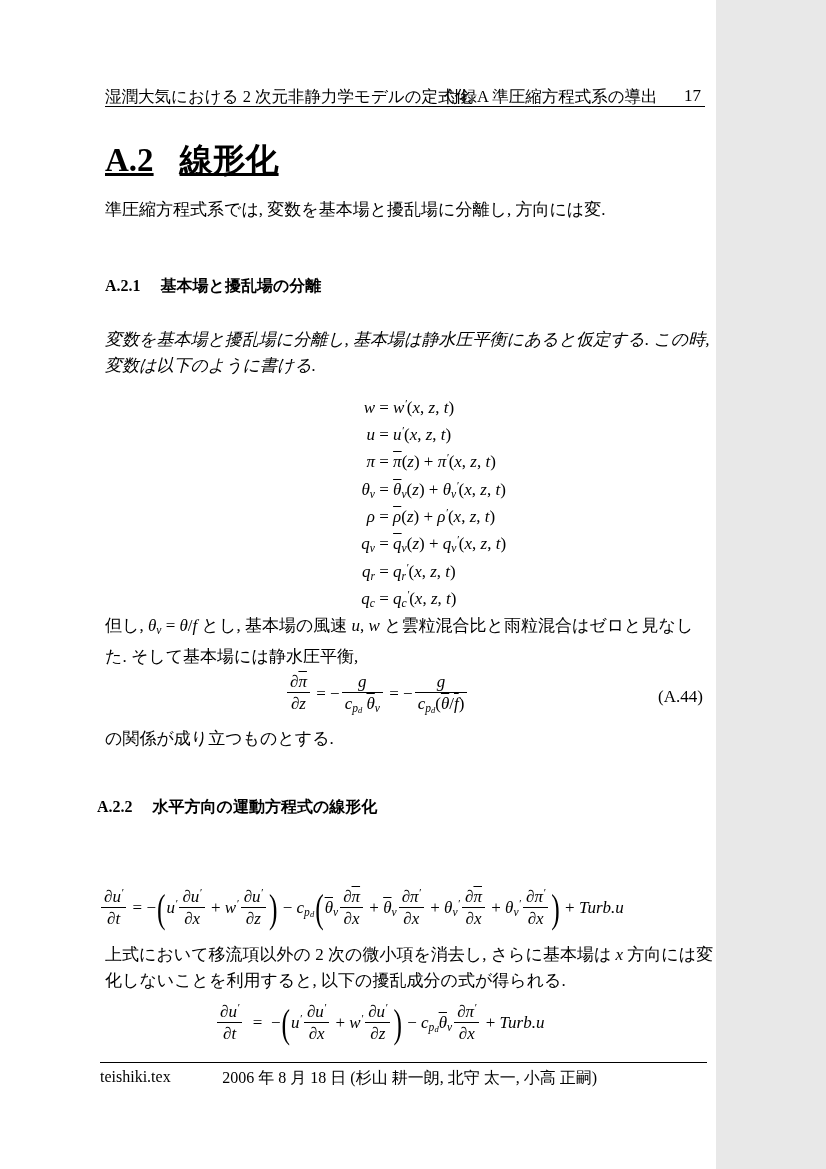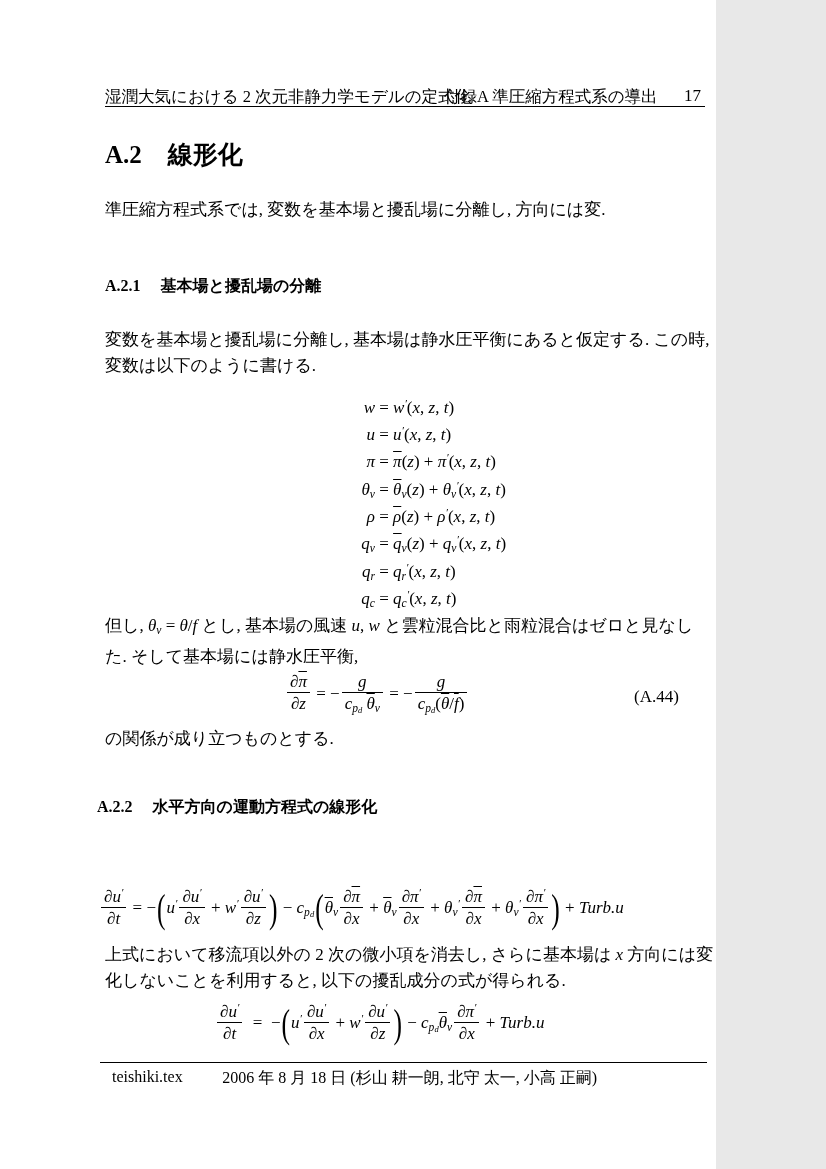--- a/index.html
+++ b/index.html
@@ -7,21 +7,21 @@
         font-family:"Liberation Serif","DejaVu Serif",serif;}
   .page *{box-sizing:border-box;}
   .abs{position:absolute;}
 
   
   .rh{font-size:16.5px;white-space:nowrap;}
   .rh-page{font-size:17px;}
   .rule{height:1px;background:#000;}
 
   
-  .h1{font-size:25px;font-weight:bold;white-space:nowrap;}
+  .h1{font-size:33px;font-weight:bold;white-space:nowrap;text-decoration:underline;}
   .h2{font-size:16px;font-weight:bold;white-space:nowrap;}
   .hnum{font-family:"Liberation Serif","DejaVu Serif",serif;}
   .h1 .hnum{margin-right:26px;}
   .h2 .hnum{margin-right:20px;}
   .jt{font-family:"Liberation Sans","DejaVu Sans",sans-serif;}
 
   
   .body{font-size:17px;line-height:26px;margin:0;white-space:nowrap;}
 
   
@@ -56,21 +56,21 @@
   <div class="abs h1" style="left:105px;top:138px;">
     <span class="hnum">A.2</span><span class="jt">線形化</span>
   </div>
 
   <p class="abs body" style="left:105px;top:197px;">準圧縮方程式系では, 変数を基本場と擾乱場に分離し, 方向には変.</p>
 
   <div class="abs h2" style="left:105px;top:276px;">
     <span class="hnum">A.2.1</span><span class="jt">基本場と擾乱場の分離</span>
   </div>
 
-  <div class="abs" style="left:105px;top:327px;">
+  <div class="abs" style="left:105px;top:327px;font-style:italic;">
     <p class="body">変数を基本場と擾乱場に分離し, 基本場は静水圧平衡にあると仮定する. この時,</p>
     <p class="body">変数は以下のように書ける.</p>
   </div>
 
   <div class="abs math" style="left:345px;top:390px;">
     <div class="eqrow"><span class="eqlhs"><span class="mi">w</span></span><span><span class="mr"> = </span><span class="mi">w</span><span class="msup">′</span><span class="mr">(</span><span class="mi">x</span><span class="mr">, </span><span class="mi">z</span><span class="mr">, </span><span class="mi">t</span><span class="mr">)</span></span></div>
     <div class="eqrow"><span class="eqlhs"><span class="mi">u</span></span><span><span class="mr"> = </span><span class="mi">u</span><span class="msup">′</span><span class="mr">(</span><span class="mi">x</span><span class="mr">, </span><span class="mi">z</span><span class="mr">, </span><span class="mi">t</span><span class="mr">)</span></span></div>
     <div class="eqrow"><span class="eqlhs"><span class="mi">π</span></span><span><span class="mr"> = </span><span class="mi mbar">π</span><span class="mr">(</span><span class="mi">z</span><span class="mr">) + </span><span class="mi">π</span><span class="msup">′</span><span class="mr">(</span><span class="mi">x</span><span class="mr">, </span><span class="mi">z</span><span class="mr">, </span><span class="mi">t</span><span class="mr">)</span></span></div>
     <div class="eqrow"><span class="eqlhs"><span class="mi">θ</span><span class="msub">v</span></span><span><span class="mr"> = </span><span class="mi mbar">θ</span><span class="msub">v</span><span class="mr">(</span><span class="mi">z</span><span class="mr">) + </span><span class="mi">θ</span><span class="msub">v</span><span class="msup">′</span><span class="mr">(</span><span class="mi">x</span><span class="mr">, </span><span class="mi">z</span><span class="mr">, </span><span class="mi">t</span><span class="mr">)</span></span></div>
     <div class="eqrow"><span class="eqlhs"><span class="mi">ρ</span></span><span><span class="mr"> = </span><span class="mi mbar">ρ</span><span class="mr">(</span><span class="mi">z</span><span class="mr">) + </span><span class="mi">ρ</span><span class="msup">′</span><span class="mr">(</span><span class="mi">x</span><span class="mr">, </span><span class="mi">z</span><span class="mr">, </span><span class="mi">t</span><span class="mr">)</span></span></div>
@@ -80,21 +80,21 @@
   </div>
 
   <div class="abs" style="left:105px;top:613px;">
     <p class="body math"><span class="mr">但し, </span><span class="mi">θ</span><span class="msub">v</span><span class="mr"> = </span><span class="mi">θ</span><span class="mr">/</span><span class="mi">f</span><span class="mr"> とし, 基本場の風速 </span><span class="mi">u</span><span class="mr">, </span><span class="mi">w</span><span class="mr"> と雲粒混合比と雨粒混合はゼロと見なし</span></p>
     <p class="body">た. そして基本場には静水圧平衡,</p>
   </div>
 
   <div class="abs math" style="left:285px;top:672px;">
     <span><span class="mfrac"><span class="fnum"><span class="mr">∂</span><span class="mi mbar">π</span></span><span class="fden"><span class="mr">∂</span><span class="mi">z</span></span></span><span class="mr"> = −</span><span class="mfrac"><span class="fnum"><span class="mi">g</span></span><span class="fden"><span class="mi">c</span><span class="msub">p</span><span class="msubsub">d</span><span class="mr"> </span><span class="mi mbar">θ</span><span class="msub">v</span></span></span><span class="mr"> = −</span><span class="mfrac"><span class="fnum"><span class="mi">g</span></span><span class="fden"><span class="mi">c</span><span class="msub">p</span><span class="msubsub">d</span><span class="mr">(</span><span class="mi mbar">θ</span><span class="mr">/</span><span class="mi mbar">f</span><span class="mr">)</span></span></span></span>
   </div>
-  <span class="abs math" style="left:634px;top:687px;">(A.44)</span>
+  <span class="abs math" style="left:658px;top:687px;">(A.44)</span>
 
   <p class="abs body" style="left:105px;top:726px;">の関係が成り立つものとする.</p>
 
   <div class="abs h2" style="left:97px;top:797px;">
     <span class="hnum">A.2.2</span><span class="jt">水平方向の運動方程式の線形化</span>
   </div>
 
 
   <div class="abs math" style="left:99px;top:886px;">
     <span><span class="mfrac"><span class="fnum"><span class="mr">∂</span><span class="mi">u</span><span class="msup">′</span></span><span class="fden"><span class="mr">∂</span><span class="mi">t</span></span></span><span class="mr"> = −</span><span class="mr mbig">(</span><span class="mi">u</span><span class="msup">′</span><span class="mfrac"><span class="fnum"><span class="mr">∂</span><span class="mi">u</span><span class="msup">′</span></span><span class="fden"><span class="mr">∂</span><span class="mi">x</span></span></span><span class="mr"> + </span><span class="mi">w</span><span class="msup">′</span><span class="mfrac"><span class="fnum"><span class="mr">∂</span><span class="mi">u</span><span class="msup">′</span></span><span class="fden"><span class="mr">∂</span><span class="mi">z</span></span></span><span class="mr mbig">)</span><span class="mr"> − </span><span class="mi">c</span><span class="msub">p</span><span class="msubsub">d</span><span class="mr mbig">(</span><span class="mi mbar">θ</span><span class="msub">v</span><span class="mfrac"><span class="fnum"><span class="mr">∂</span><span class="mi mbar">π</span></span><span class="fden"><span class="mr">∂</span><span class="mi">x</span></span></span><span class="mr"> + </span><span class="mi mbar">θ</span><span class="msub">v</span><span class="mfrac"><span class="fnum"><span class="mr">∂</span><span class="mi">π</span><span class="msup">′</span></span><span class="fden"><span class="mr">∂</span><span class="mi">x</span></span></span><span class="mr"> + </span><span class="mi">θ</span><span class="msub">v</span><span class="msup">′</span><span class="mfrac"><span class="fnum"><span class="mr">∂</span><span class="mi mbar">π</span></span><span class="fden"><span class="mr">∂</span><span class="mi">x</span></span></span><span class="mr"> + </span><span class="mi">θ</span><span class="msub">v</span><span class="msup">′</span><span class="mfrac"><span class="fnum"><span class="mr">∂</span><span class="mi">π</span><span class="msup">′</span></span><span class="fden"><span class="mr">∂</span><span class="mi">x</span></span></span><span class="mr mbig">)</span><span class="mr"> + </span><span class="mi">Turb.u</span></span>
@@ -103,16 +103,16 @@
   <div class="abs" style="left:105px;top:942px;">
     <p class="body math"><span class="mr">上式において移流項以外の 2 次の微小項を消去し, さらに基本場は </span><span class="mi">x</span><span class="mr"> 方向には変</span></p>
     <p class="body">化しないことを利用すると, 以下の擾乱成分の式が得られる.</p>
   </div>
 
   <div class="abs math" style="left:215px;top:1001px;">
     <span><span class="mfrac"><span class="fnum"><span class="mr">∂</span><span class="mi">u</span><span class="msup">′</span></span><span class="fden"><span class="mr">∂</span><span class="mi">t</span></span></span><span class="mr">  =  −</span><span class="mr mbig">(</span><span class="mi">u</span><span class="msup">′</span><span class="mfrac"><span class="fnum"><span class="mr">∂</span><span class="mi">u</span><span class="msup">′</span></span><span class="fden"><span class="mr">∂</span><span class="mi">x</span></span></span><span class="mr"> + </span><span class="mi">w</span><span class="msup">′</span><span class="mfrac"><span class="fnum"><span class="mr">∂</span><span class="mi">u</span><span class="msup">′</span></span><span class="fden"><span class="mr">∂</span><span class="mi">z</span></span></span><span class="mr mbig">)</span><span class="mr"> − </span><span class="mi">c</span><span class="msub">p</span><span class="msubsub">d</span><span class="mi mbar">θ</span><span class="msub">v</span><span class="mfrac"><span class="fnum"><span class="mr">∂</span><span class="mi">π</span><span class="msup">′</span></span><span class="fden"><span class="mr">∂</span><span class="mi">x</span></span></span><span class="mr"> + </span><span class="mi">Turb.u</span></span>
   </div>
 
   <div class="abs rule" style="left:100px;top:1062px;width:607px;"></div>
-  <span class="abs ftr" style="left:112px;top:1068px;">teishiki.tex</span>
+  <span class="abs ftr" style="left:100px;top:1068px;">teishiki.tex</span>
   <span class="abs ftr" style="right:119px;top:1068px;">2006 年 8 月 18 日 (杉山 耕一朗, 北守 太一, 小高 正嗣)</span>
 
 </div>
 
 </body></html>

